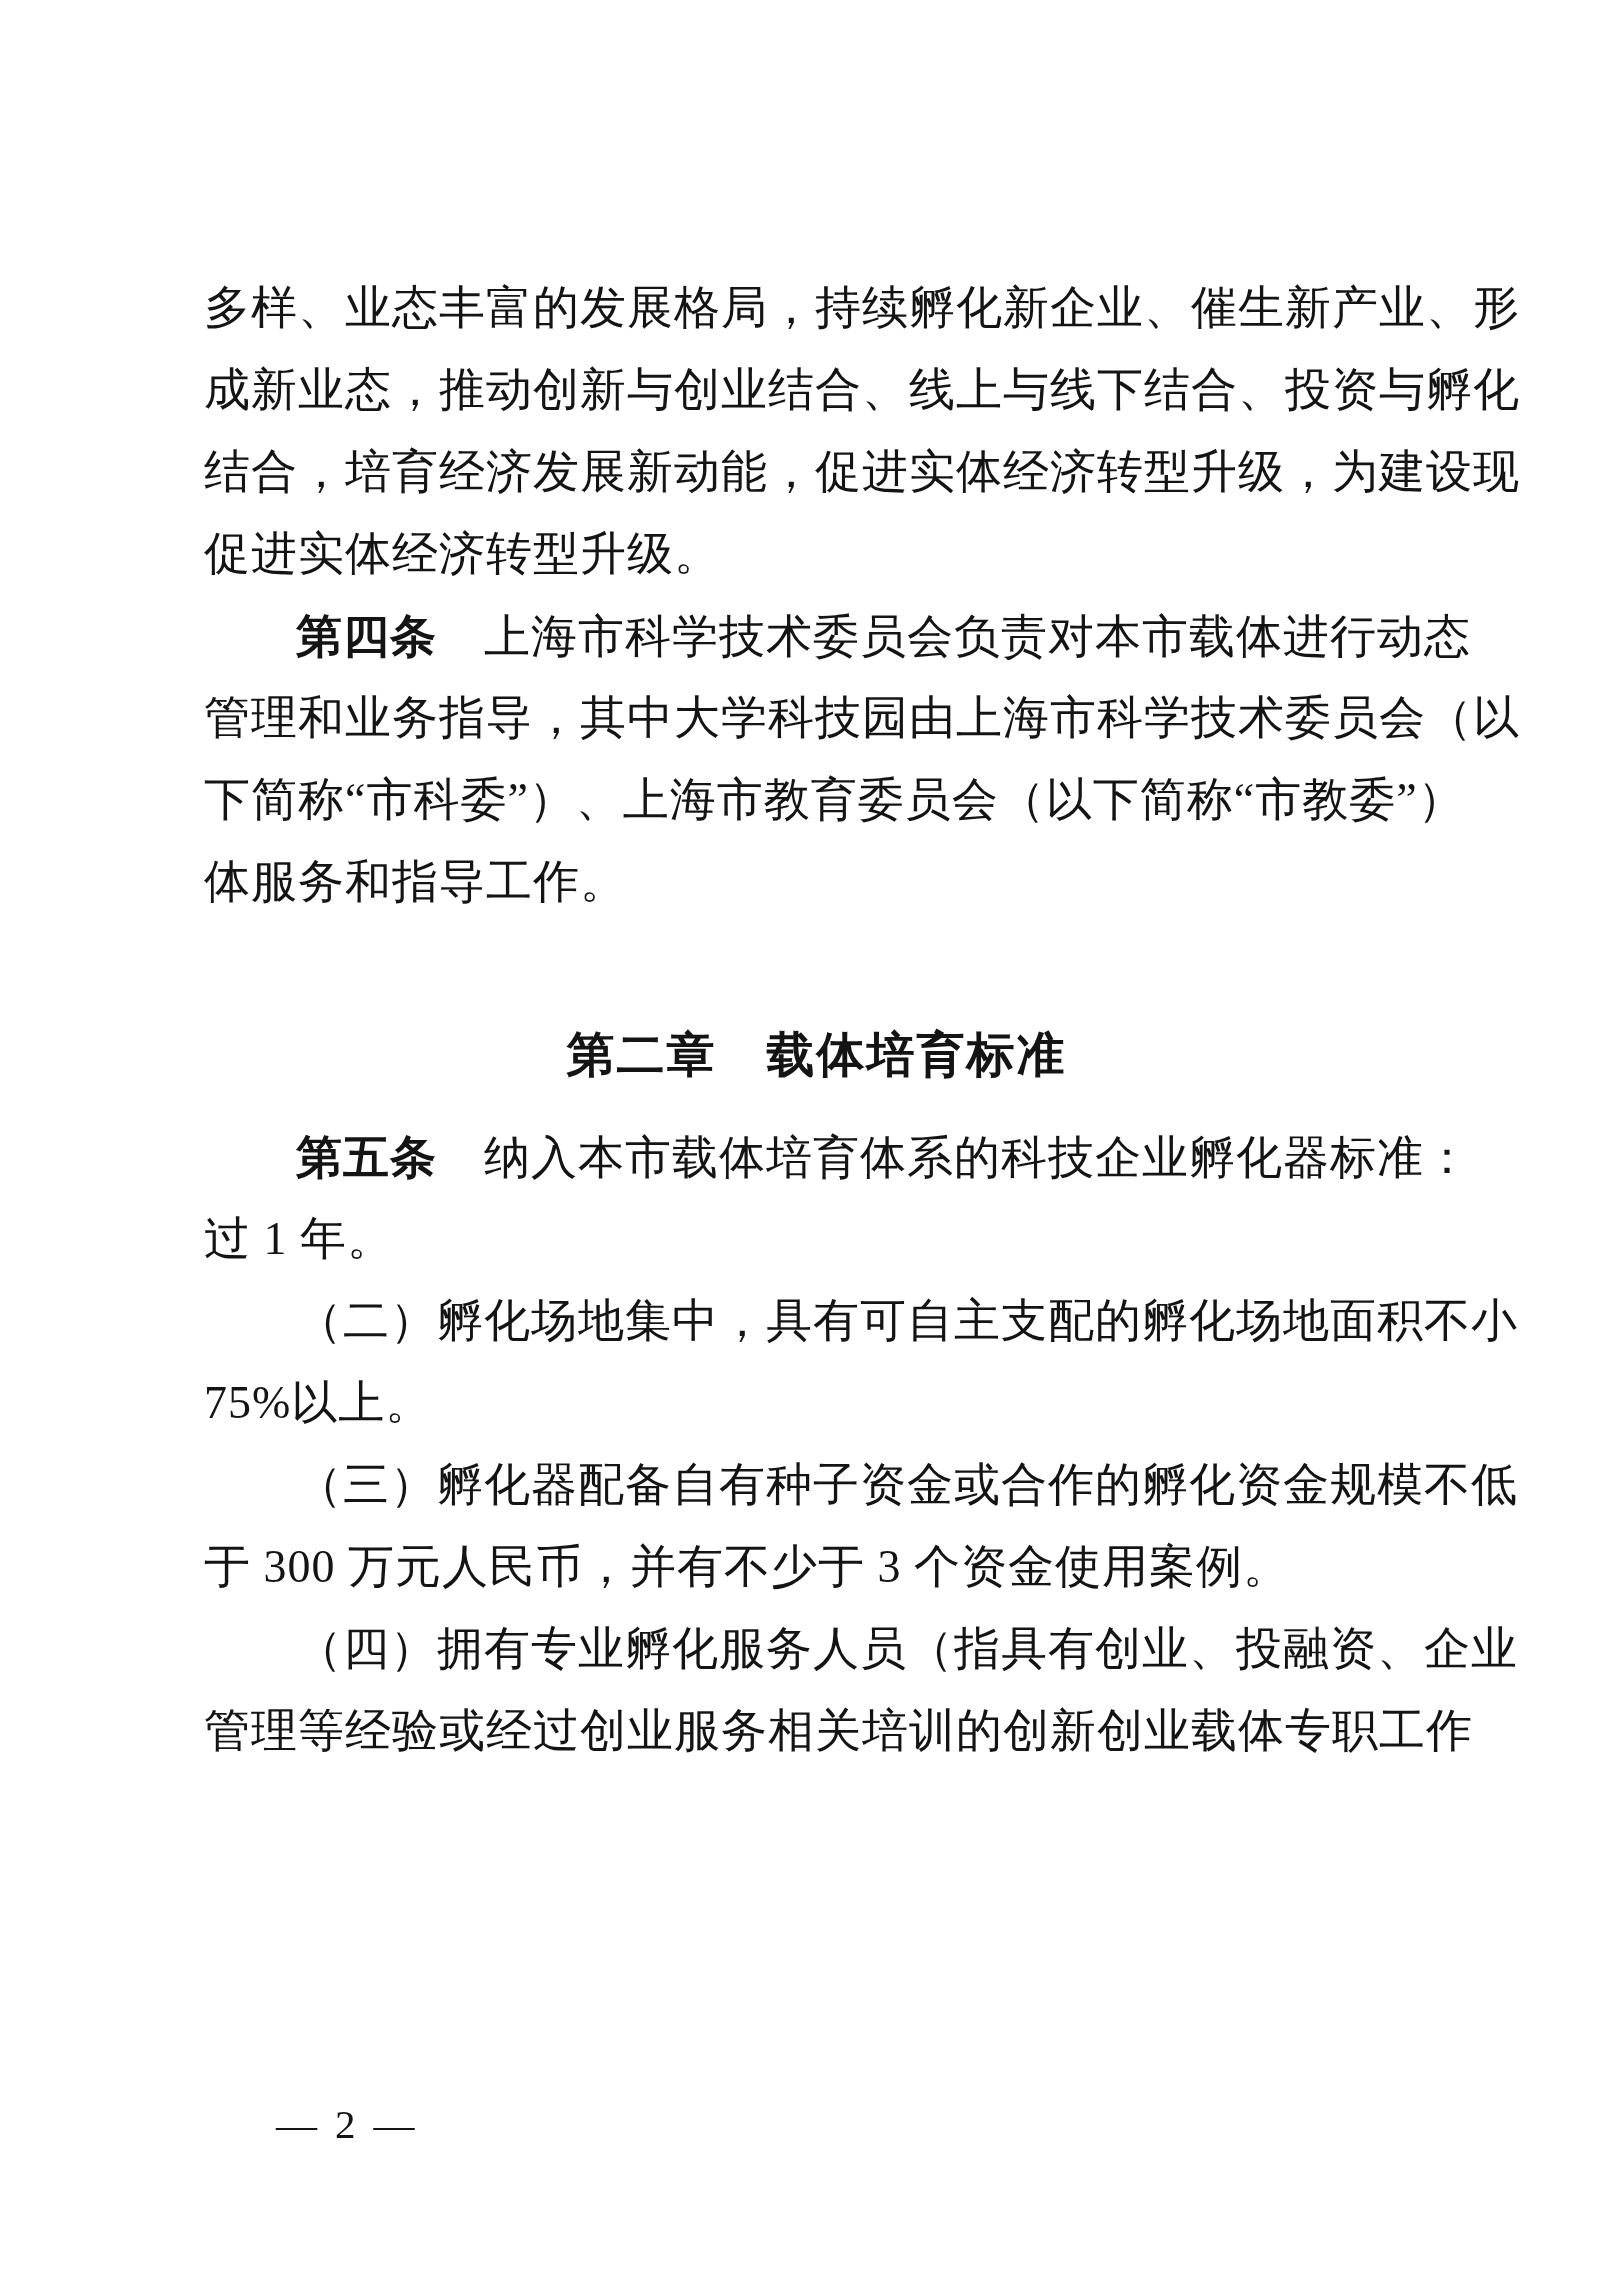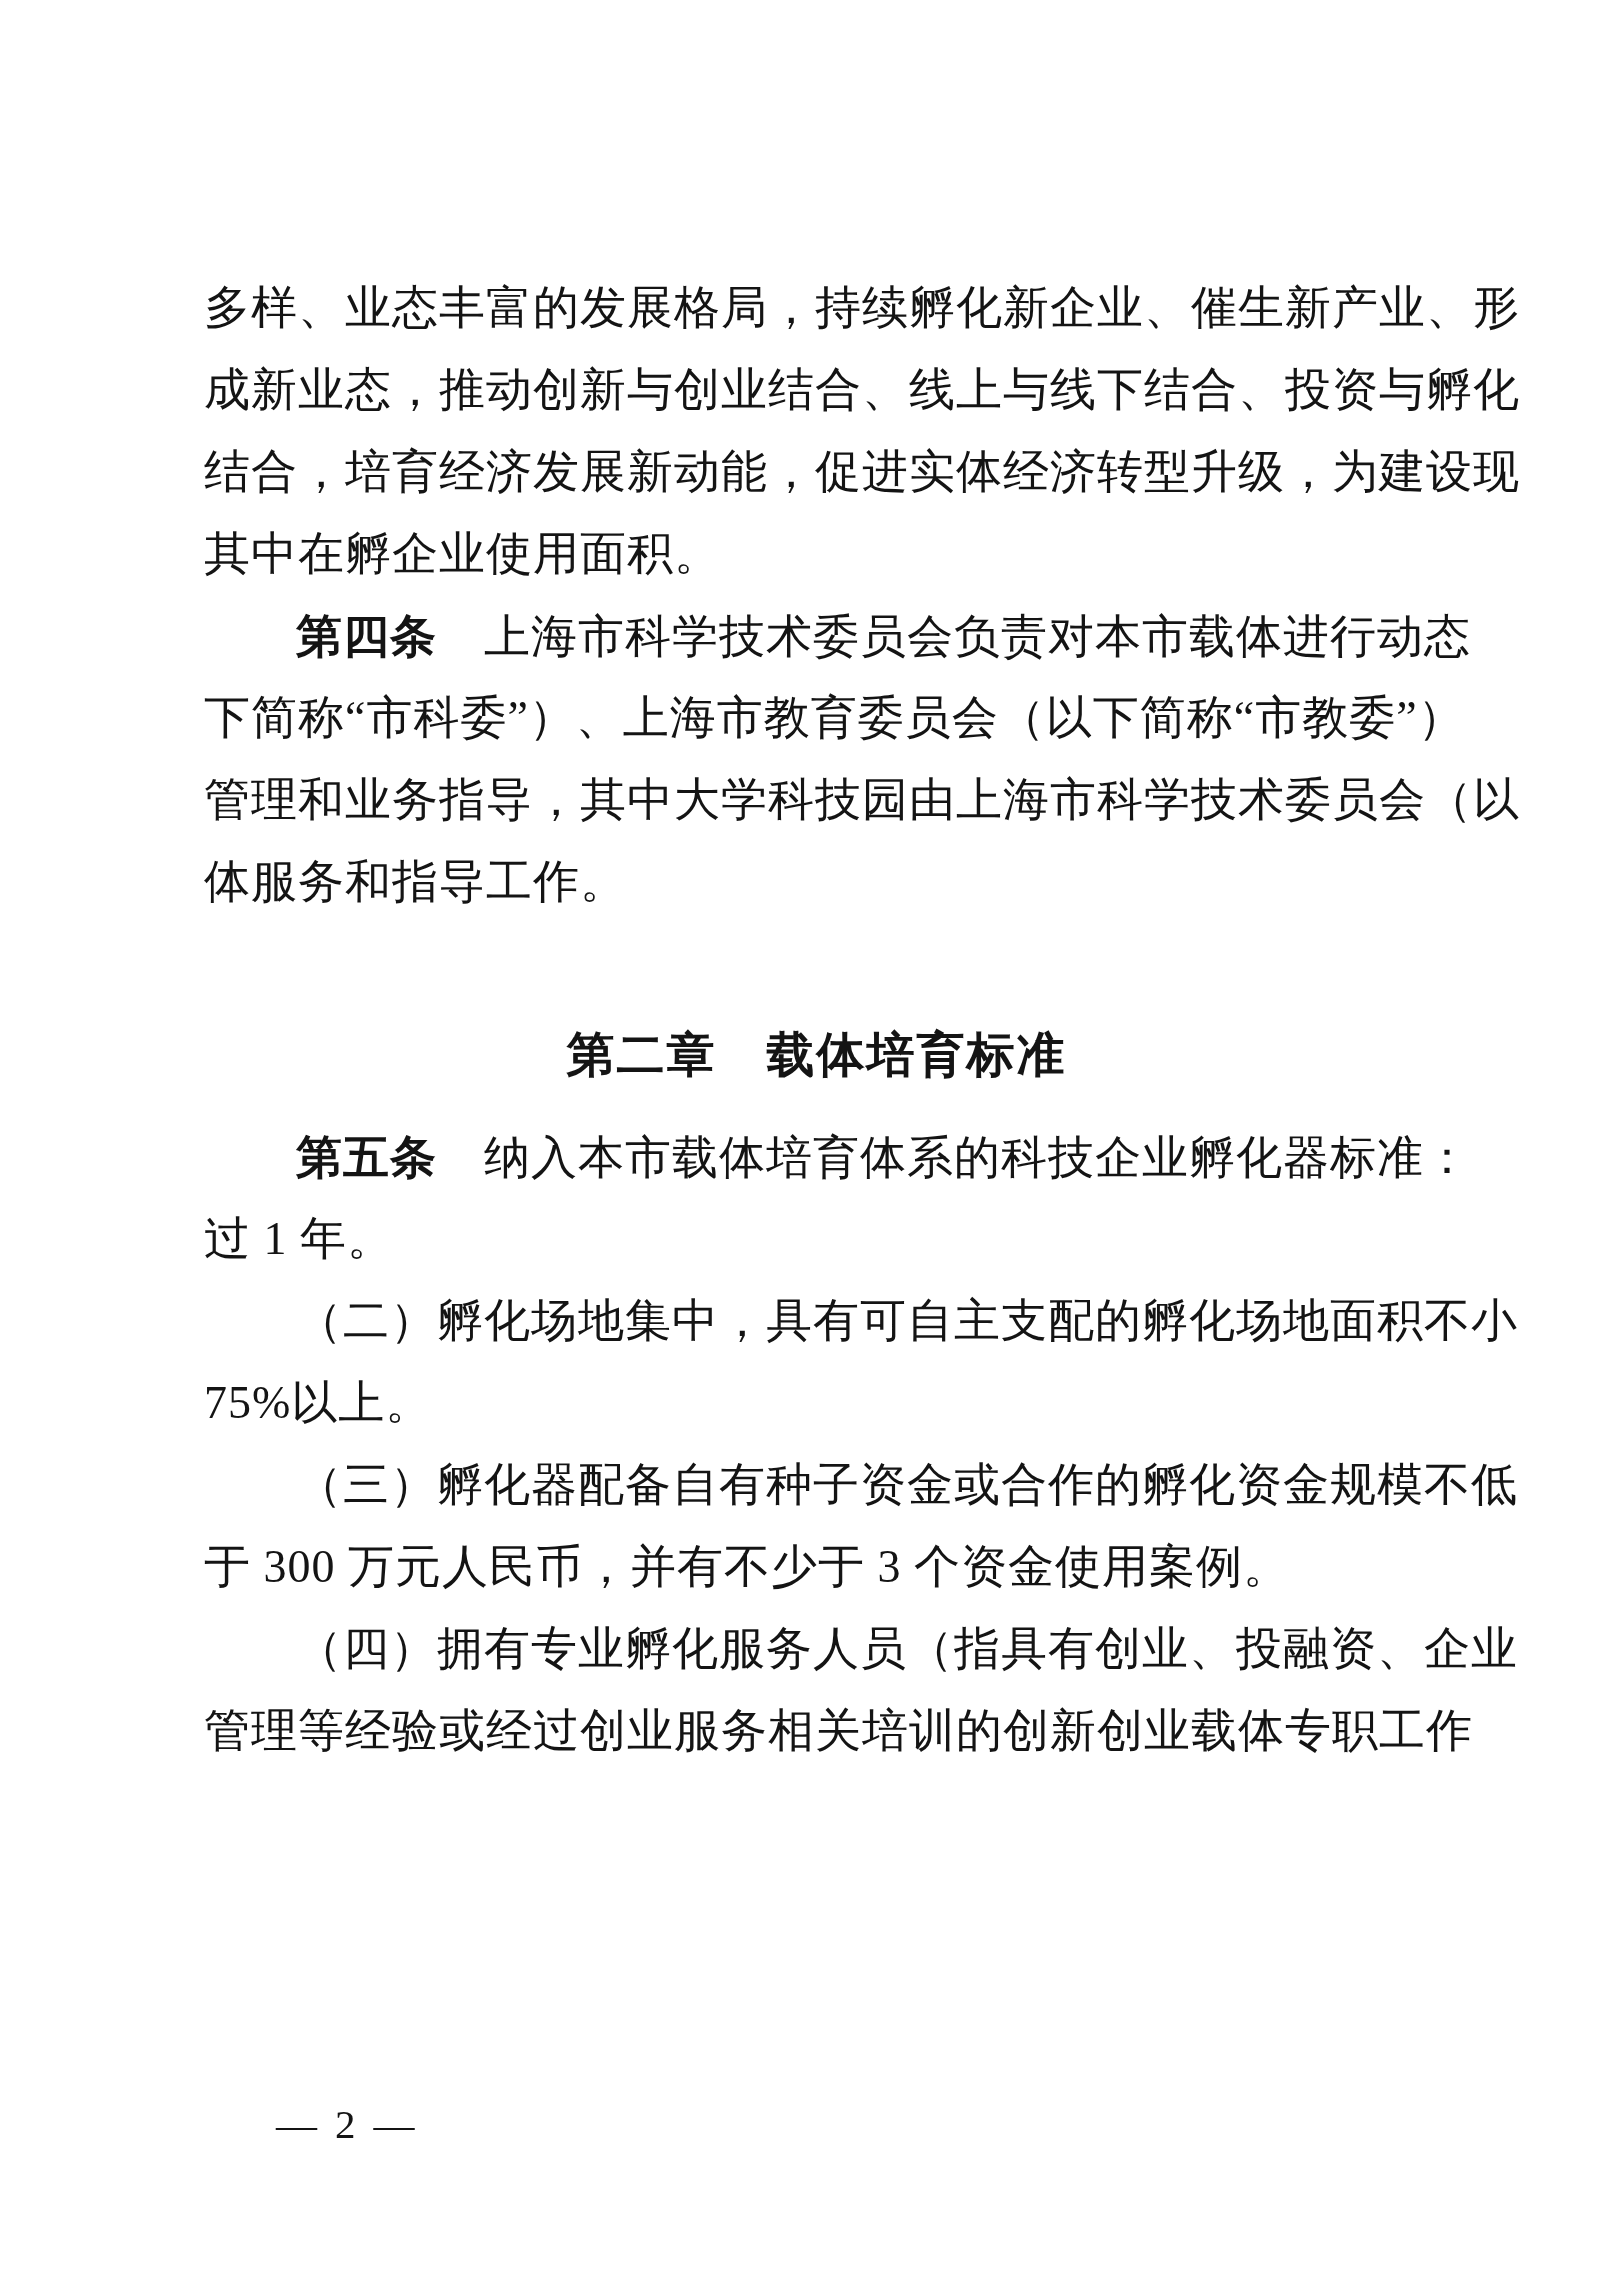--- a/index.html
+++ b/index.html
@@ -60,24 +60,24 @@
   }
 </style>
 </head>
 <body>
 
 <div class="page">
   <div class="text-area">
       <div class="line body">多样、业态丰富的发展格局，持续孵化新企业、催生新产业、形</div>
       <div class="line body">成新业态，推动创新与创业结合、线上与线下结合、投资与孵化</div>
       <div class="line body">结合，培育经济发展新动能，促进实体经济转型升级，为建设现</div>
-      <div class="line body">其中在孵企业使用面积。</div>
+      <div class="line body">促进实体经济转型升级。</div>
       <div class="line body indent"><span class="bold-prefix">第四条</span>　上海市科学技术委员会负责对本市载体进行动态</div>
+      <div class="line body">管理和业务指导，其中大学科技园由上海市科学技术委员会（以</div>
       <div class="line body">下简称“市科委”）、上海市教育委员会（以下简称“市教委”）</div>
-      <div class="line body">管理和业务指导，其中大学科技园由上海市科学技术委员会（以</div>
       <div class="line body">体服务和指导工作。</div>
       <div class="line heading">第二章　载体培育标准</div>
       <div class="line body indent"><span class="bold-prefix">第五条</span>　纳入本市载体培育体系的科技企业孵化器标准：</div>
       <div class="line body">过 1 年。</div>
       <div class="line body indent">（二）孵化场地集中，具有可自主支配的孵化场地面积不小</div>
       <div class="line body">75%以上。</div>
       <div class="line body indent">（三）孵化器配备自有种子资金或合作的孵化资金规模不低</div>
       <div class="line body">于 300 万元人民币，并有不少于 3 个资金使用案例。</div>
       <div class="line body indent">（四）拥有专业孵化服务人员（指具有创业、投融资、企业</div>
       <div class="line body">管理等经验或经过创业服务相关培训的创新创业载体专职工作</div>

